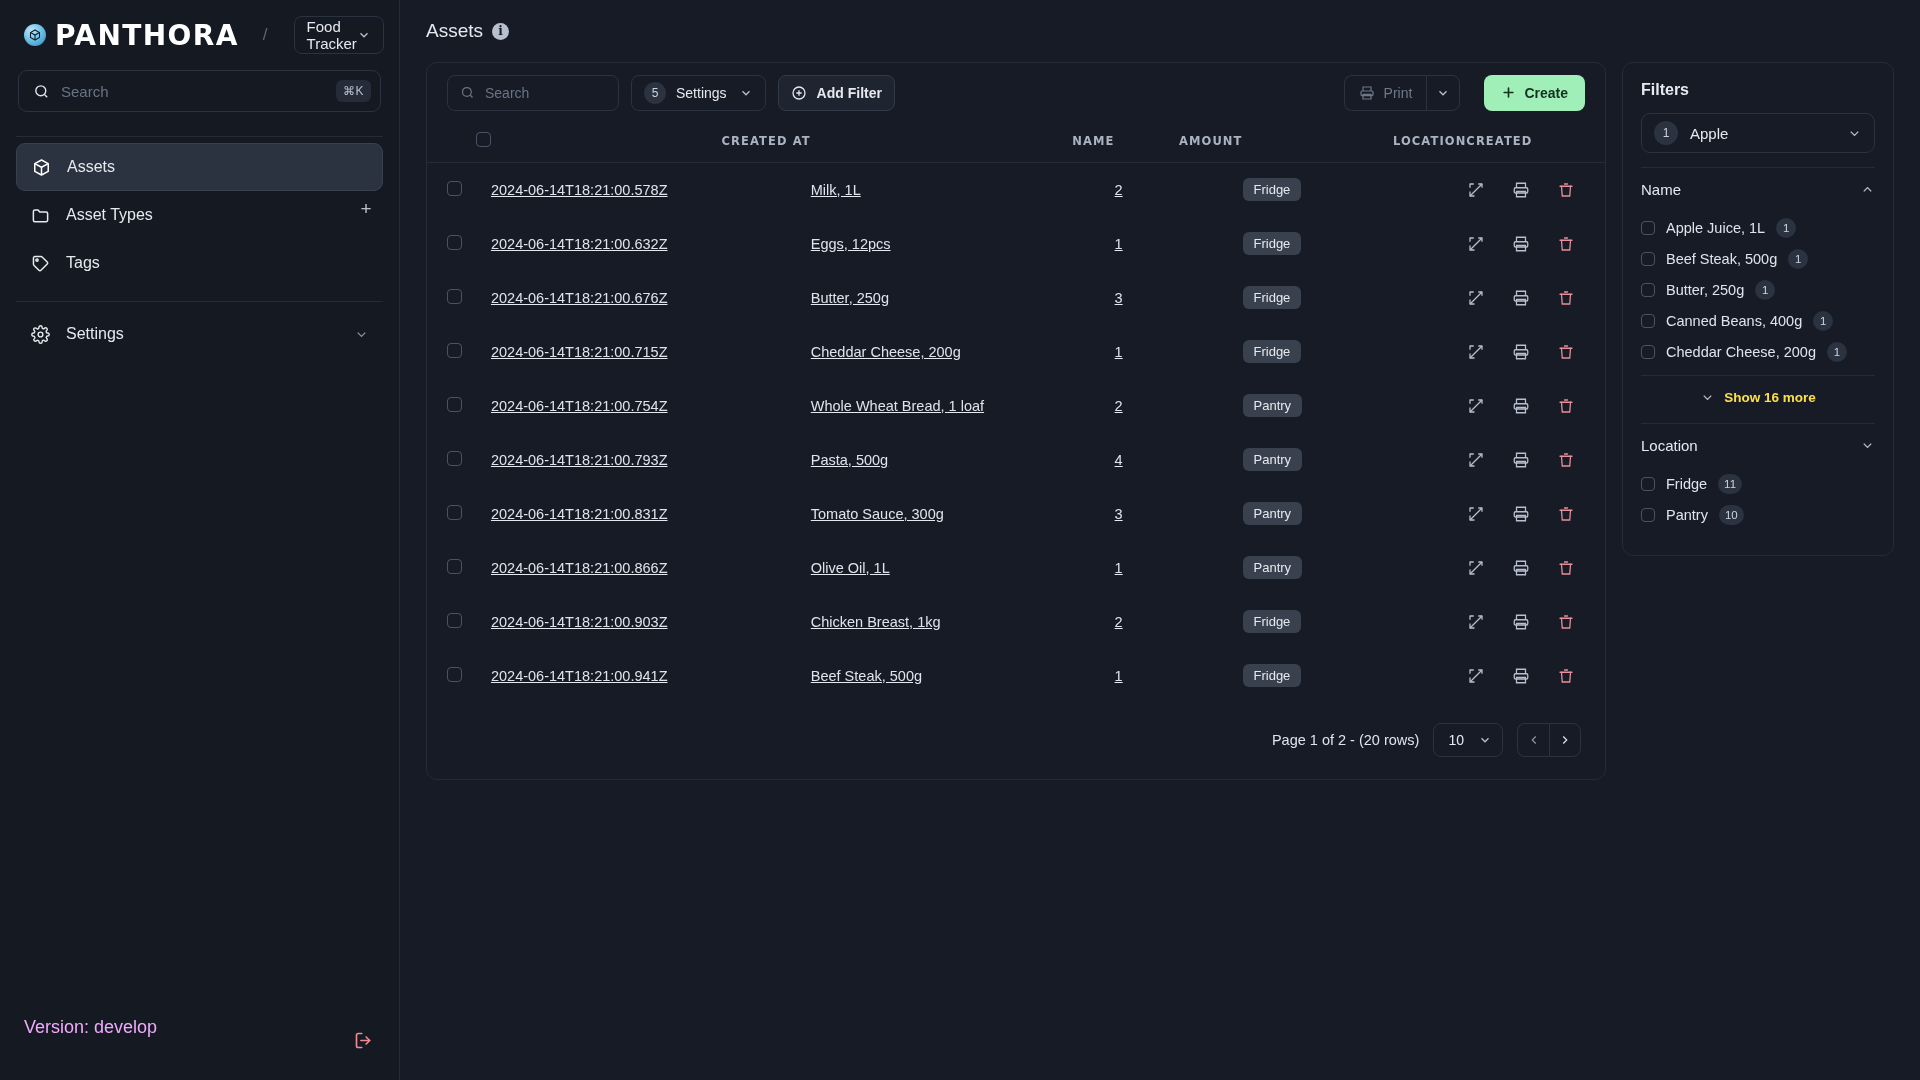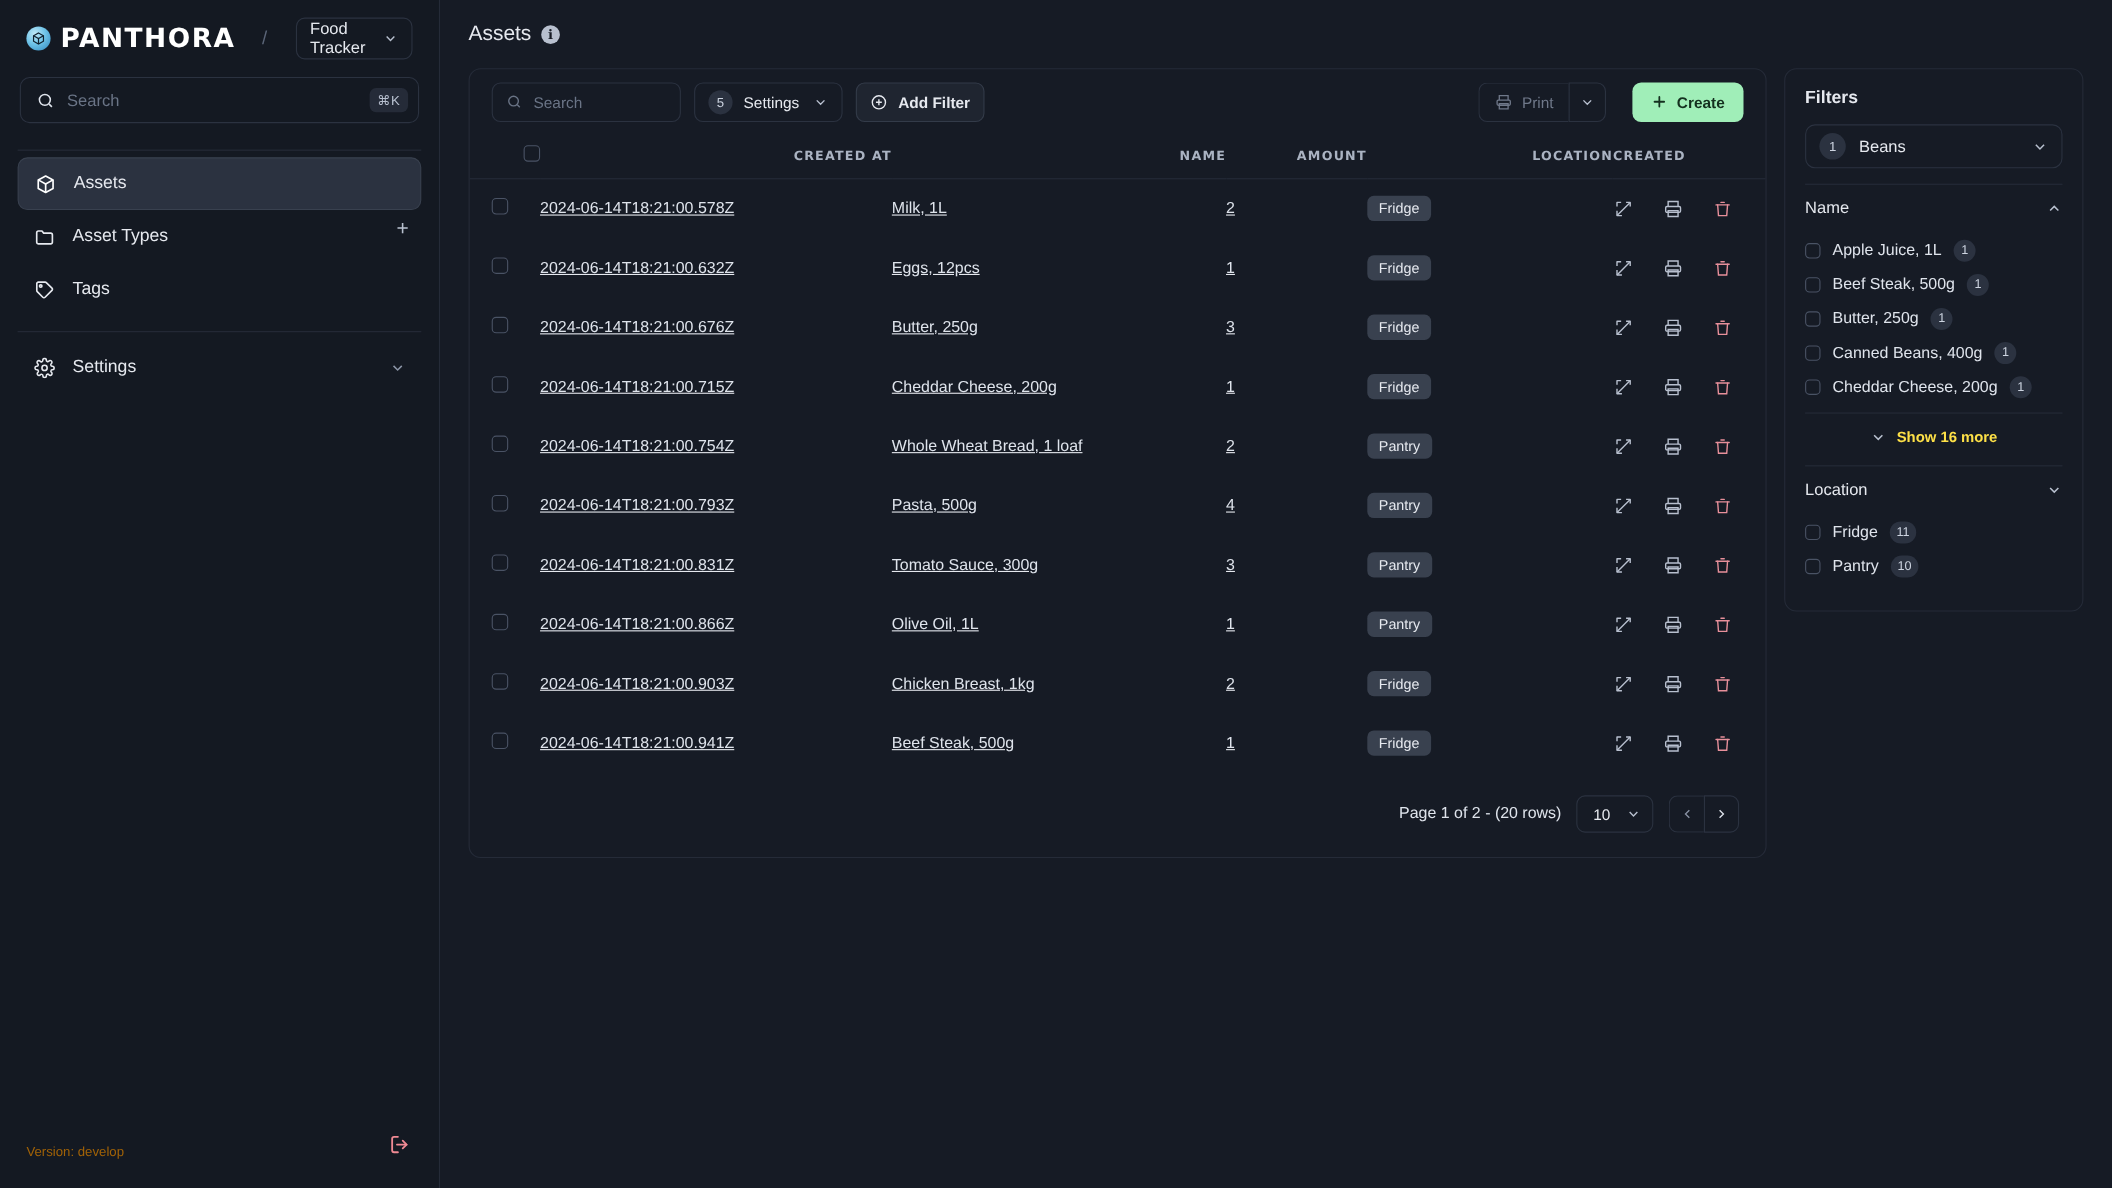--- a/index.html
+++ b/index.html
@@ -25,21 +25,21 @@
     padding: 0 24px;
   }
   .logo-mark {
     width: 22px; height: 22px; border-radius: 50%;
     background: radial-gradient(circle at 35% 30%, #bfe8f7 0%, #6fc3e8 45%, #2d85bd 100%);
     display: flex; align-items: center; justify-content: center;
     flex: 0 0 22px;
   }
   .logo-mark svg { width: 12px; height: 12px; }
   .logo-text {
-    font-size: 24px; font-weight: 700; letter-spacing: 1.4px;
+    font-size: 28px; font-weight: 700; letter-spacing: 1.4px;
     margin-left: 9px; color: #ffffff;
     font-family: "DejaVu Sans", sans-serif;
   }
   .brand-sep { margin-left: 24px; color: #5a6舟; }
   .brand-sep { color: #5b6578; font-size: 17px; }
 
   .sidebar-search-wrap { padding: 0 18px; }
   .sidebar-search {
     height: 42px; border: 1px solid #2b3240; border-radius: 9px;
     background: #141922; display: flex; align-items: center;
@@ -63,21 +63,21 @@
     position: absolute; right: 22px; width: 22px; height: 22px;
     display: flex; align-items: center; justify-content: center;
     color: #b8c0cf; font-size: 19px;
   }
   .nav-chevron { margin-left: auto; color: #8a93a5; display:flex; }
   .sidebar-footer {
     position: absolute; bottom: 22px; left: 0; right: 0;
     padding: 0 24px; display: flex; align-items: flex-end; gap: 10px;
   }
   .sf-text { flex: 1; }
-  .sf-version { font-size: 12px; color: #a16207; margin-bottom: 4px; }
+  .sf-version { font-size: 18px; color: #f0abfc; margin-bottom: 20px; }
   .sf-email { font-size: 15px; color: #e6e9ef; line-height: 1.35; max-width: 250px; }
   .logout { color: #f08a94; width: 24px; height: 24px; display:flex; align-items:center; justify-content:center; margin-bottom: 6px;}
 
   
   .main { flex: 1; display: flex; flex-direction: column; min-width: 0; background: #161b25; }
   .main-head { height: 62px; display: flex; align-items: center; padding: 0 26px; gap: 9px; }
   .page-title { font-size: 19px; color: #e6e9ef; }
   .info-dot {
     width: 17px; height: 17px; border-radius: 50%;
     background: #b8c0cf; color: #161b25; font-size: 12px; font-weight: 700;
@@ -752,21 +752,21 @@
               </span>
             </div>
           </div>
         </div>
       </section>
 
       <aside class="filters">
         <div class="filters-title">Filters</div>
         <div class="type-select">
           <span class="count-pill">1</span>
-          <span>Beans</span>
+          <span>Apple</span>
           <span class="cv">
             <svg width="15" height="15" viewBox="0 0 24 24" fill="none" stroke="currentColor" stroke-width="2.2">
                 <path d="M6 9l6 6 6-6"></path>
               </svg>
           </span>
         </div>
         <div class="f-div"></div>
         <div id="filter-groups">
             <div>
               <div class="f-group-head">

